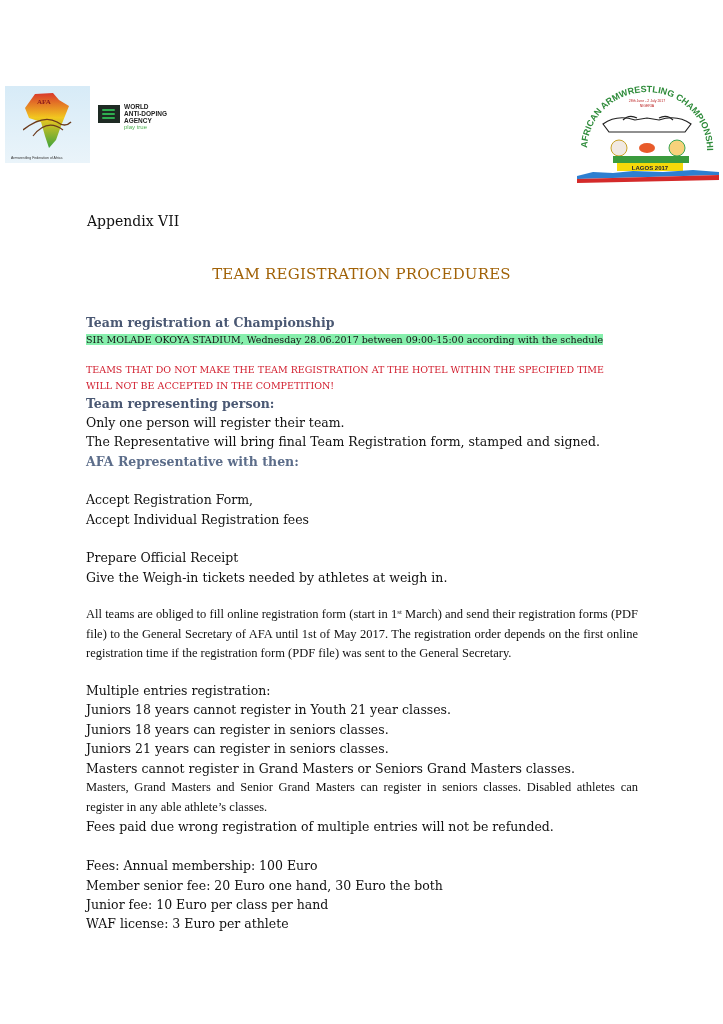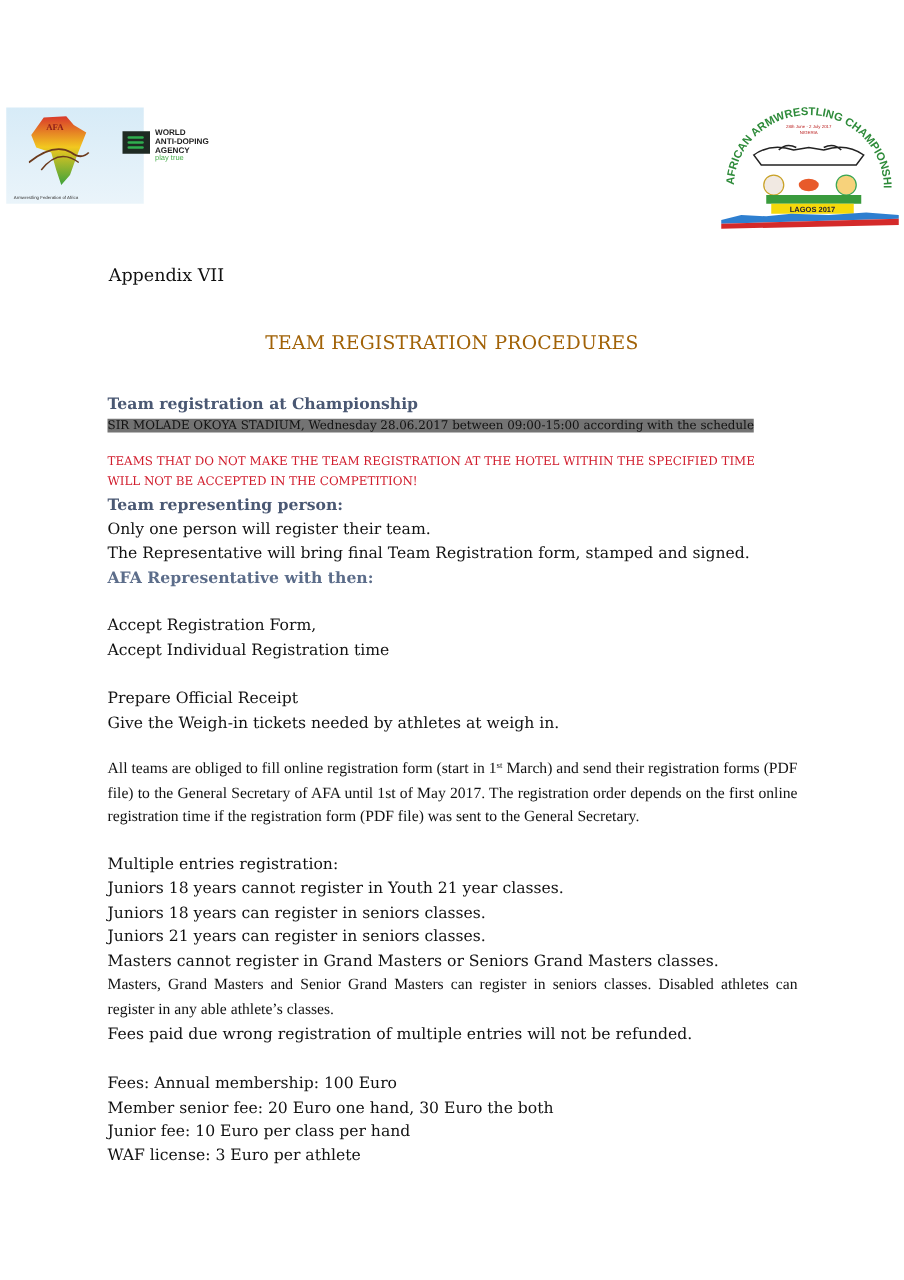--- a/index.html
+++ b/index.html
@@ -2,41 +2,41 @@
 <html><head>
 <meta charset="utf-8">
 <style>
   html, body { margin:0; padding:0; background:#fff; }
   body { width:723px; height:1024px; position:relative; overflow:hidden;
          font-family:"DejaVu Serif","Liberation Serif",serif; color:#111; }
   .page { position:absolute; inset:0; }
 
   
   .logo-left { position:absolute; left:5px; top:86px; width:85px; height:77px;
-               background:linear-gradient(180deg,#d7ebf7,#eaf4fa); overflow:hidden;padding-left:25px; }
+               background:linear-gradient(180deg,#d7ebf7,#eaf4fa); overflow:hidden; }
   .africa { position:absolute; left:18px; top:6px; width:50px; height:58px; }
   .afa-caption { position:absolute; left:6px; bottom:3px; font-size:3.5px;
                  font-family:"Liberation Sans",sans-serif; color:#333; white-space:nowrap; }
   .wada { position:absolute; left:98px; top:103px; width:90px; height:40px; }
   .wada-box { position:absolute; left:0; top:2px; width:22px; height:18px; background:#1e2a23; }
   .wada-box i { position:absolute; left:4px; height:2px; width:13px; background:#2fae4f; border-radius:1px; }
   .wada-text { position:absolute; left:26px; top:0; font-family:"Liberation Sans",sans-serif;
                font-weight:bold; font-size:6.5px; line-height:7px; color:#222; }
   .wada-tag { font-weight:normal; color:#4caf50; font-size:6px; }
 
   .logo-right { position:absolute; left:573px; top:80px; width:148px; height:105px; }
 
   
   .appendix { position:absolute; left:87px; top:213px; font-size:14px; }
   .title { position:absolute; left:0; width:723px; top:265px; text-align:center;
            font-size:15px; color:#a16207; letter-spacing:0.2px; }
   .h-blue { color:#4a5873; font-weight:bold; font-size:12.5px; }
   .sub-blue { color:#5c6d8a; font-weight:bold; font-size:12.5px; }
   .line { position:absolute; left:86px; font-size:12.5px; white-space:nowrap; line-height:19px; }
-  .highlight { background:#737373; font-size:9.5px; }
+  .highlight { background:#86efac; font-size:9.5px; }
   .red { color:#d11d2d; font-size:9.5px; }
   .para { position:absolute; left:86px; width:552px; font-size:12.5px; line-height:19.5px;
           text-align:justify;font-family:Liberation Serif, serif; }
   sup { font-size:7px; vertical-align:4px; }
 </style>
 </head>
 <body>
 
 <div class="page">
 
@@ -102,21 +102,21 @@
   <div class="line" style="top:329px"><span class="highlight">SIR MOLADE OKOYA STADIUM, Wednesday 28.06.2017 between 09:00-15:00 according with the schedule</span></div>
   <div class="line red" style="top:360px">TEAMS THAT DO NOT MAKE THE TEAM REGISTRATION AT THE HOTEL WITHIN THE SPECIFIED TIME</div>
   <div class="line red" style="top:376px">WILL NOT BE ACCEPTED IN THE COMPETITION!</div>
 
   <div class="line h-blue" style="top:394px">Team representing person:</div>
   <div class="line" style="top:413px">Only one person will register their team.</div>
   <div class="line" style="top:432px"> The Representative will bring final Team Registration form, stamped and signed.</div>
   <div class="line sub-blue" style="top:452px">AFA Representative with then:</div>
 
   <div class="line" style="top:490px"> Accept Registration Form,</div>
-  <div class="line" style="top:510px">Accept Individual Registration time</div>
+  <div class="line" style="top:510px">Accept Individual Registration fees</div>
   <div class="line" style="top:548px"> Prepare Official Receipt</div>
   <div class="line" style="top:568px"> Give the Weigh-in tickets needed by athletes at weigh in.</div>
 
   <div class="para" style="top:603px"><span>All teams are obliged to fill online registration form (start in 1</span><sup>st</sup><span> March) and send their registration forms (PDF file) to the General Secretary of AFA until 1st of May 2017. The registration order depends on the first online registration time if the registration form (PDF file) was sent to the General Secretary.</span></div>
 
   <div class="line" style="top:681px">Multiple entries registration:</div>
   <div class="line" style="top:700px"> Juniors 18 years cannot register in Youth 21 year classes.</div>
   <div class="line" style="top:720px"> Juniors 18 years can register in seniors classes.</div>
   <div class="line" style="top:739px"> Juniors 21 years can register in seniors classes.</div>
   <div class="line" style="top:759px"> Masters cannot register in Grand Masters or Seniors Grand Masters classes.</div>

